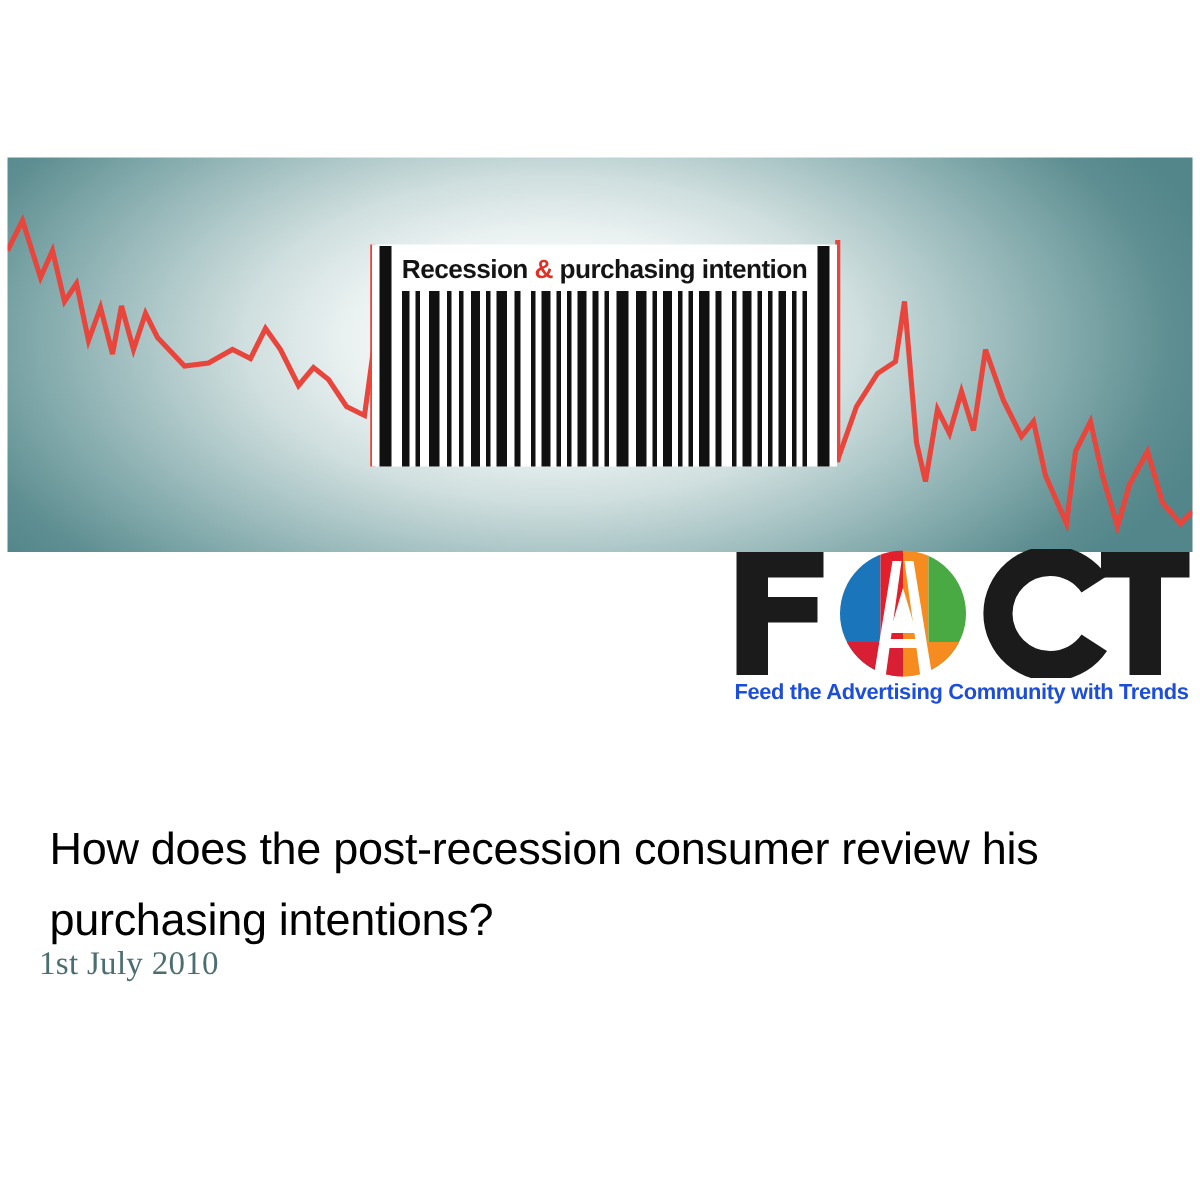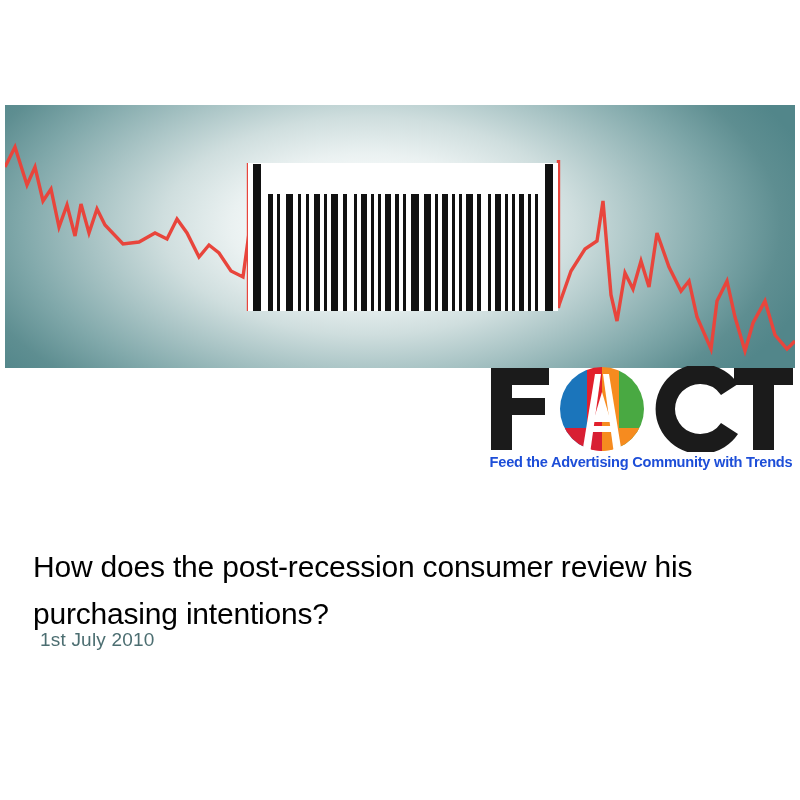--- a/index.html
+++ b/index.html
@@ -131,24 +131,24 @@
     width: 720px;
     font-family: Liberation Sans, sans-serif;
     font-size: 30px;
     line-height: 47px;
     font-weight: normal;
     color: #000000;
     letter-spacing: -0.2px;
   }
   #date-line {
     position: absolute;
-    left: 40px;
+    left: 26px;
     top: 629px;
-    font-family: Liberation Sans, sans-serif;
-    font-size: 19px;
+    font-family: Liberation Serif, serif;
+    font-size: 22px;
     color: #4c6e71;
     letter-spacing: 0.2px;
   }
 </style>
 </head>
 <body>
 
 <div id="banner">
 
   <svg id="banner-svg" viewBox="0 0 790 263" preserveAspectRatio="none">
@@ -158,20 +158,21 @@
     <line x1="243.5" y1="58" x2="243.5" y2="206" stroke="#e8453c" stroke-width="3.4"></line>
 
     <line x1="553.5" y1="55" x2="553.5" y2="203" stroke="#e8453c" stroke-width="3.4"></line>
 
     <polyline fill="none" stroke="#e8453c" stroke-width="3.4" stroke-linejoin="miter" stroke-linecap="butt" points="553,203 566,166 580,144 592,136 598,96 606,190 612,216 620,168 628,184 636,156 644,182 652,128 664,162 676,186 684,176 692,212 706,244 712,196 722,176 730,212 740,246 748,218 760,196 770,230 782,244 790,236"></polyline>
   </svg>
 
   <div id="barcode-wrap">
     <div id="barcode-inner">
 
+      <div id="barcode-title"><span>Recession </span><span class="amp">&amp;</span><span> purchasing intention</span></div>
 
       <div id="barcode-bars">
 
         <span class="guard" style="left:5px;width:8px;"></span>
         <span class="bar" style="left:20px;width:5px;"></span>
         <span class="bar" style="left:29px;width:3px;"></span>
         <span class="bar" style="left:38px;width:7px;"></span>
         <span class="bar" style="left:50px;width:3px;"></span>
         <span class="bar" style="left:58px;width:3px;"></span>
         <span class="bar" style="left:66px;width:6px;"></span>

